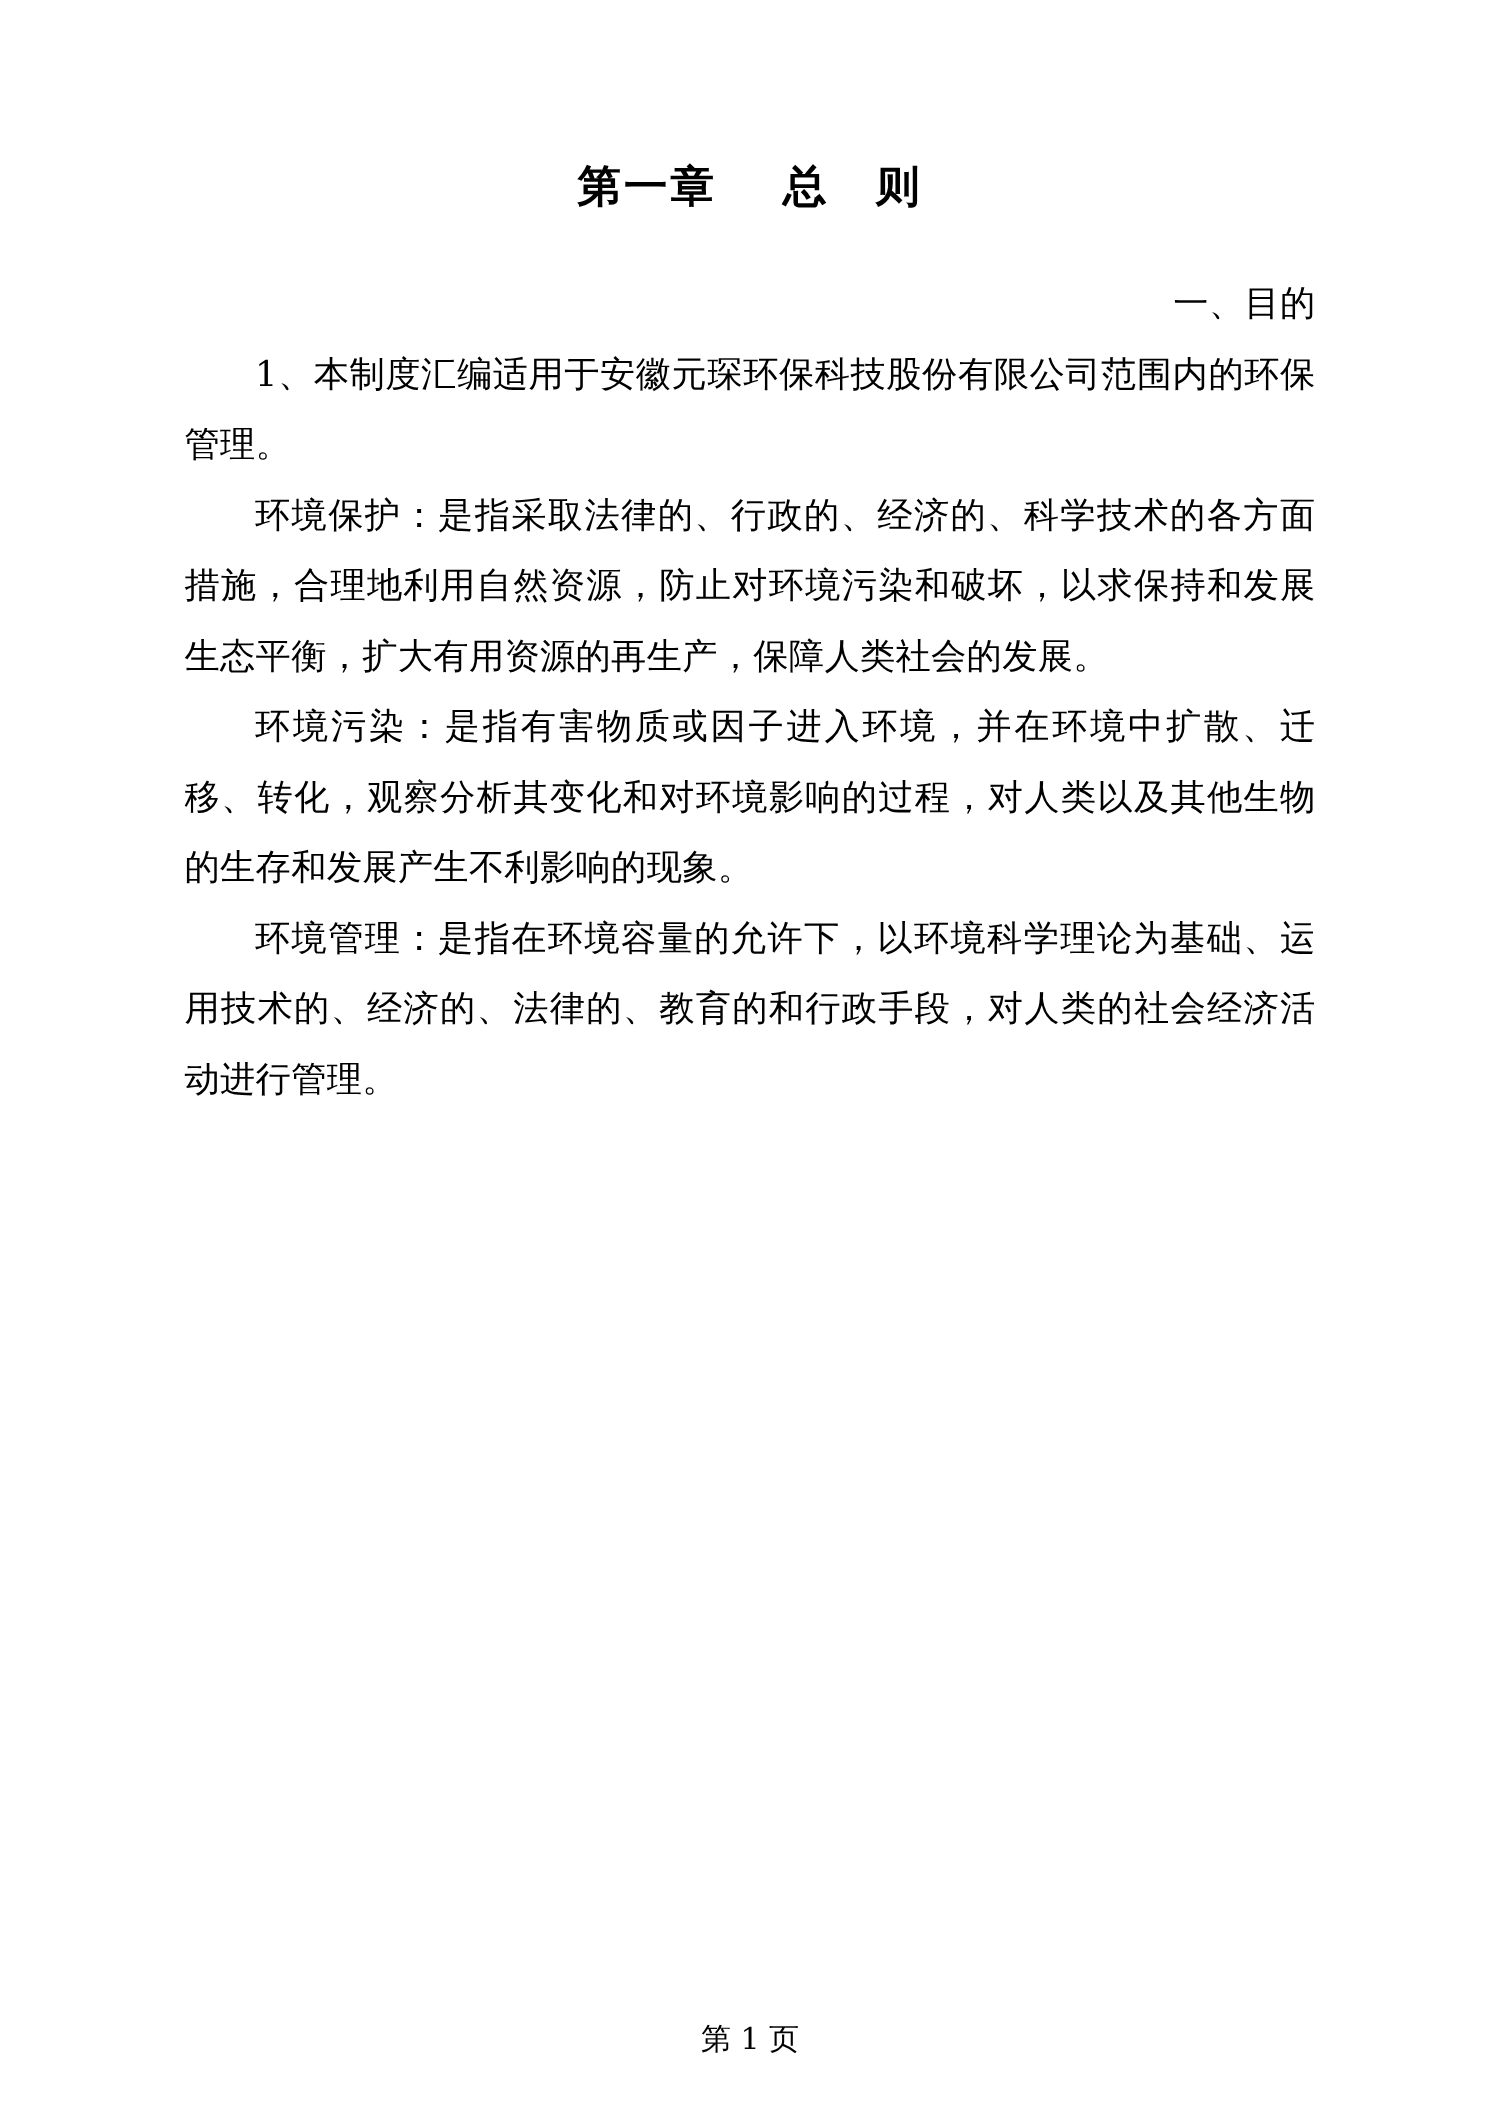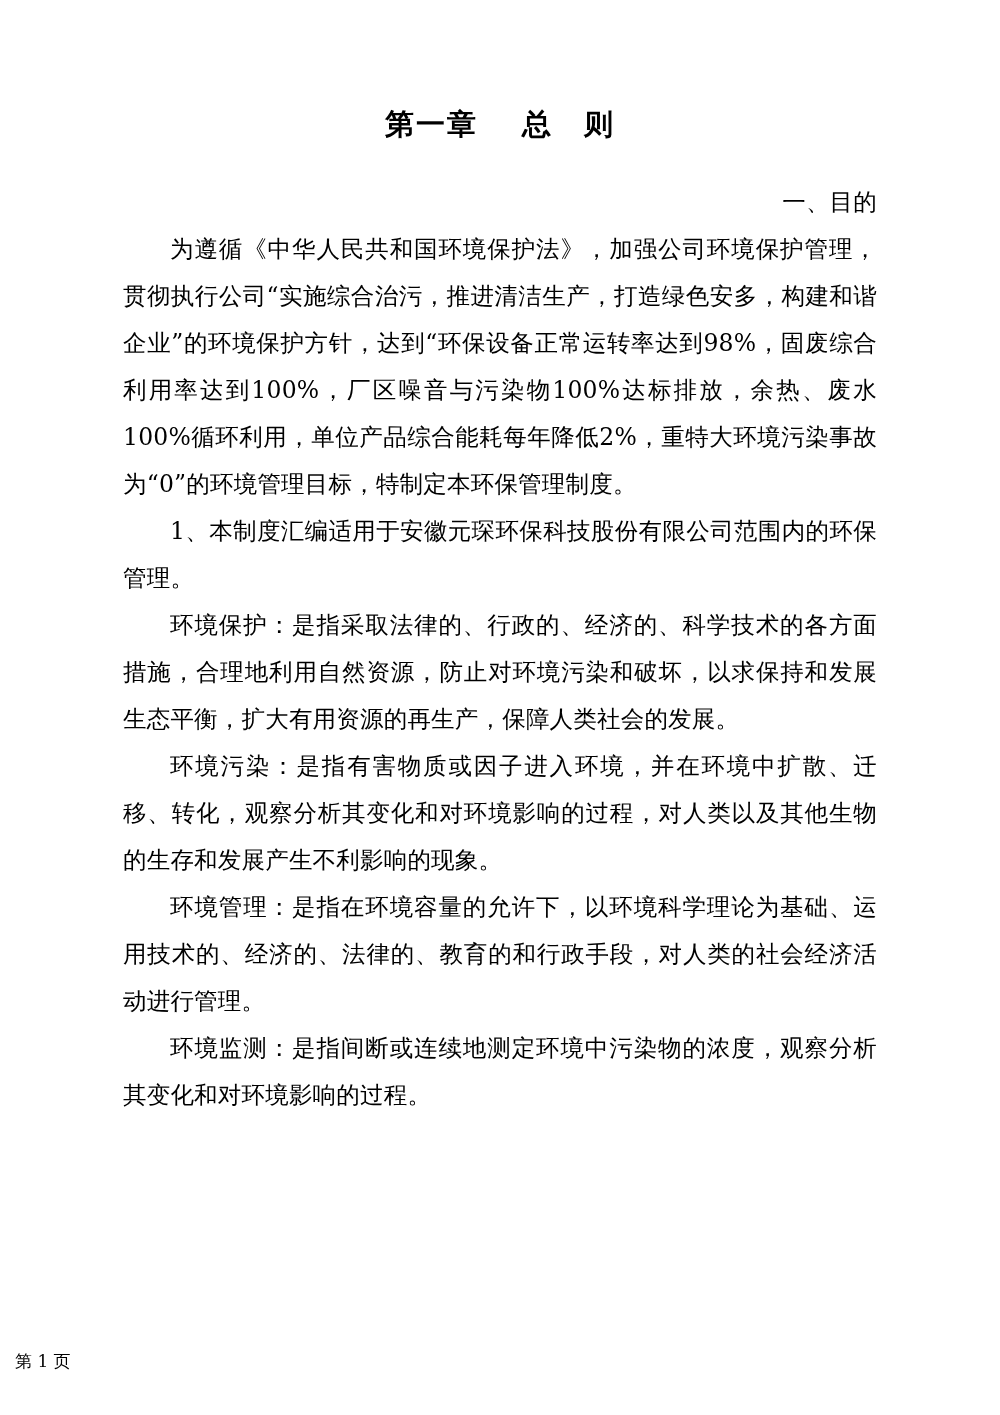--- a/index.html
+++ b/index.html
@@ -48,39 +48,37 @@
     margin: 0;
     text-indent: 2em;
     letter-spacing: 0.2px;
     text-align: right;
   }
   .footer {
     position: absolute;
     left: 0;
     right: 0;
     bottom: 46px;
-    text-align: left;
-    font-size: 17px;
+    text-align: center;
+    font-size: 20px;
     font-family: "DejaVu Serif", "Liberation Serif", serif;
   }
 </style>
 </head>
 <body>
 
 <div class="page">
 
   <h1 class="doc-title">
     <span>第一章</span><span class="gap"></span><span>总　则</span>
   </h1>
 
   <div class="body">
     <p class="heading">一、目的</p>
-    <p class="para">为遵循《中华人民共和国环境保护法》，加强公司环境保护管理，贯彻执行公司“实施综合治污，推进清洁生产，打造绿色安多，构建和谐企业”的环境保护方针，达到“环保设备正常运转率达到98%，固废综合利用率达到100%，厂区噪音与污染物100%达标排放，余热、废水100%循环利用，单位产品综合能耗每年降低2%，重特大环境污染事故为“0”的环境管理目标，特制定本环保管理制度。</p>
     <p class="para">1、本制度汇编适用于安徽元琛环保科技股份有限公司范围内的环保管理。</p>
     <p class="para">环境保护：是指采取法律的、行政的、经济的、科学技术的各方面措施，合理地利用自然资源，防止对环境污染和破坏，以求保持和发展生态平衡，扩大有用资源的再生产，保障人类社会的发展。</p>
     <p class="para">环境污染：是指有害物质或因子进入环境，并在环境中扩散、迁移、转化，观察分析其变化和对环境影响的过程，对人类以及其他生物的生存和发展产生不利影响的现象。</p>
     <p class="para">环境管理：是指在环境容量的允许下，以环境科学理论为基础、运用技术的、经济的、法律的、教育的和行政手段，对人类的社会经济活动进行管理。</p>
-    <p class="para">环境监测：是指间断或连续地测定环境中污染物的浓度，观察分析其变化和对环境影响的过程。</p>
   </div>
 
   <div class="footer">第 1 页</div>
 
 </div>
 
 </body></html>

